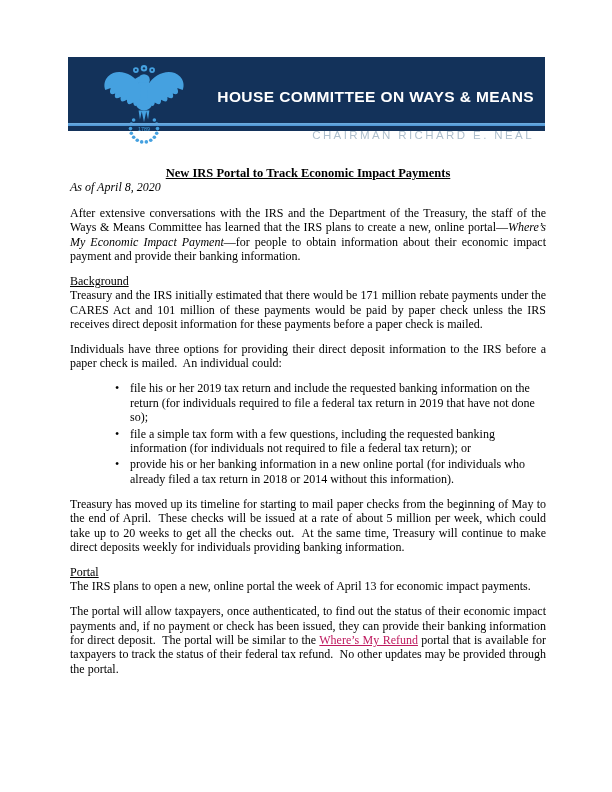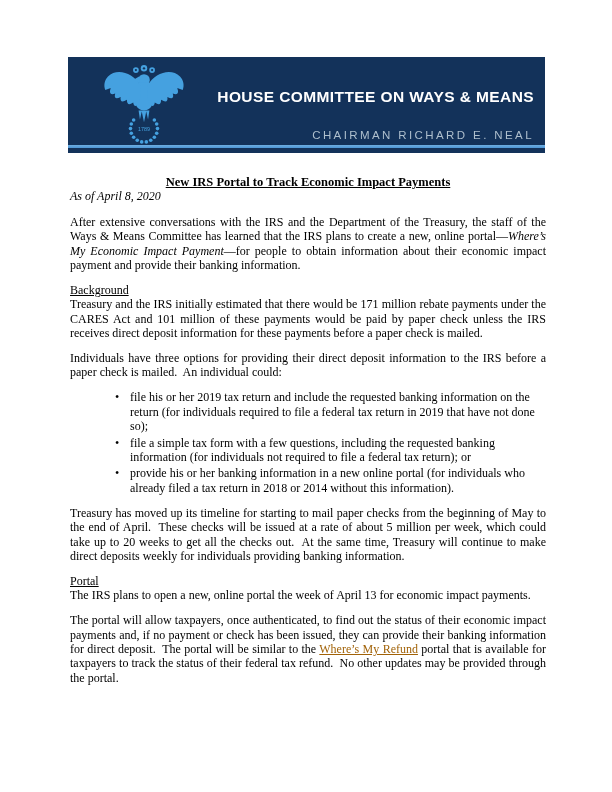--- a/index.html
+++ b/index.html
@@ -3,21 +3,21 @@
 <meta charset="utf-8">
 <style>
   html,body { margin:0; padding:0; }
   body {
     width:612px; height:792px; background:#ffffff; position:relative;
     font-family:"Liberation Serif","DejaVu Serif",serif; color:#000;
     overflow:hidden;
   }
   
   .banner {
-    position:absolute; left:68px; top:57px; width:477px; height:96px;
+    position:absolute; left:68px; top:57px; width:477px; height:74px;
     background:#13325A;
   }
   .banner-stripe {
     position:absolute; left:0; right:0; bottom:5px; height:3px;
     background:linear-gradient(#6FAEE0,#4C96D7);
   }
   .seal { position:absolute; left:30px; top:5px; width:92px; height:90px; }
   .banner-text {
     position:absolute; right:11px; top:31px; text-align:right;
     font-family:"Liberation Sans","DejaVu Sans",sans-serif;
@@ -25,34 +25,34 @@
   .org-line {
     color:#ffffff; font-weight:bold; font-size:15.5px; letter-spacing:0.4px;
     white-space:nowrap;
   }
   .chairman-line {
     color:#AEBFCD; font-size:11.5px; letter-spacing:2.4px; margin-top:23px;
     white-space:nowrap;
   }
   
   .content {
-    position:absolute; left:70px; top:175px; width:476px;
+    position:absolute; left:70px; top:166px; width:476px;
     font-size:12px; line-height:14.4px;
   }
   .doc-title {
     text-align:center; font-weight:bold; text-decoration:underline;
     font-size:12.5px;
   }
   .doc-subtitle { font-style:italic; margin:0 0 11px 0; }
   p.para { margin:0 0 10.5px 0; text-align:justify; white-space:pre-wrap; }
   .heading { text-decoration:underline;font-family:Liberation Serif, serif; }
   .bullets { margin:0 0 10.5px 0; }
   .bullet { position:relative; padding-left:60px; margin-bottom:2px; }
   .bullet-marker { position:absolute; left:45px; top:0; }
-  a.doclink { color:#a16207; text-decoration:underline; cursor:pointer;margin-top:24px; }
+  a.doclink { color:#be185d; text-decoration:underline; cursor:pointer;margin-top:24px; }
 </style>
 </head>
 <body>
 
 <div class="banner">
   <svg class="seal" viewBox="0 0 100 100" aria-hidden="true">
     <g fill="#45A1E0">
 
       <circle cx="41" cy="9" r="3.2"></circle>
         <circle cx="50" cy="7" r="3.6"></circle>

